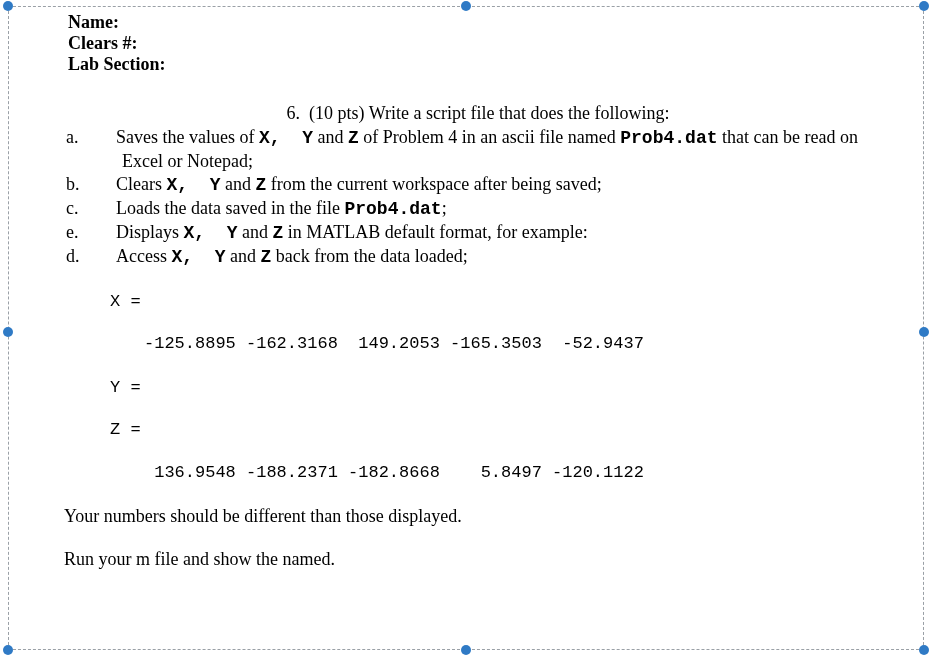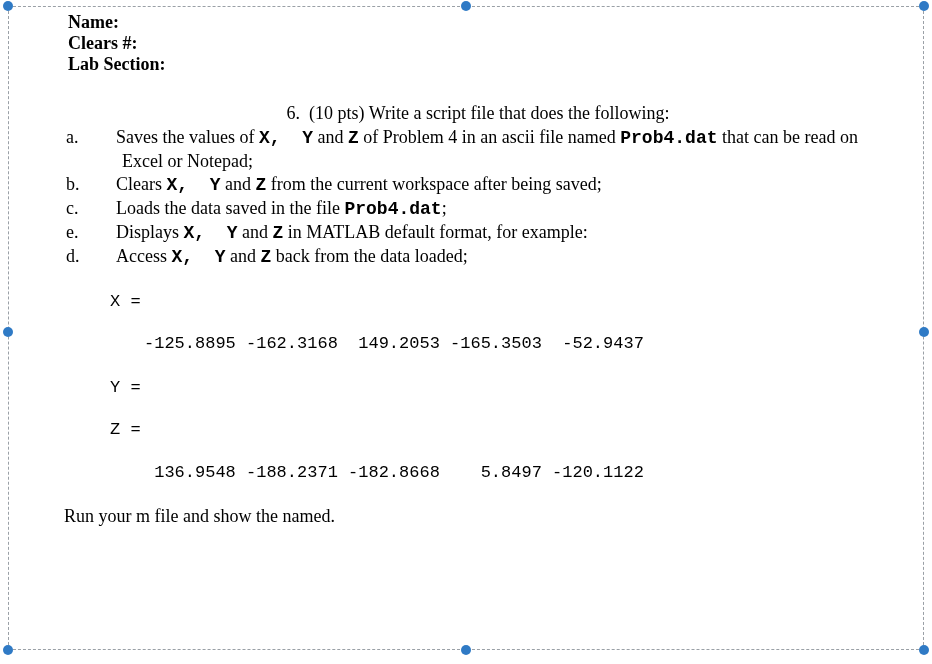--- a/index.html
+++ b/index.html
@@ -118,15 +118,16 @@
     </ul>
 
     <div class="output-block">
       <div class="label">X =</div>
       <div class="values">-125.8895 -162.3168  149.2053 -165.3503  -52.9437</div>
       <div class="label">Y =</div>
       <div class="label">Z =</div>
       <div class="values"> 136.9548 -188.2371 -182.8668    5.8497 -120.1122</div>
     </div>
 
+    <div class="note">Your numbers should be different than those displayed.</div>
     <div class="run-note">Run your m file and show the named.</div>
   </div>
 </div>
 
 </body></html>

